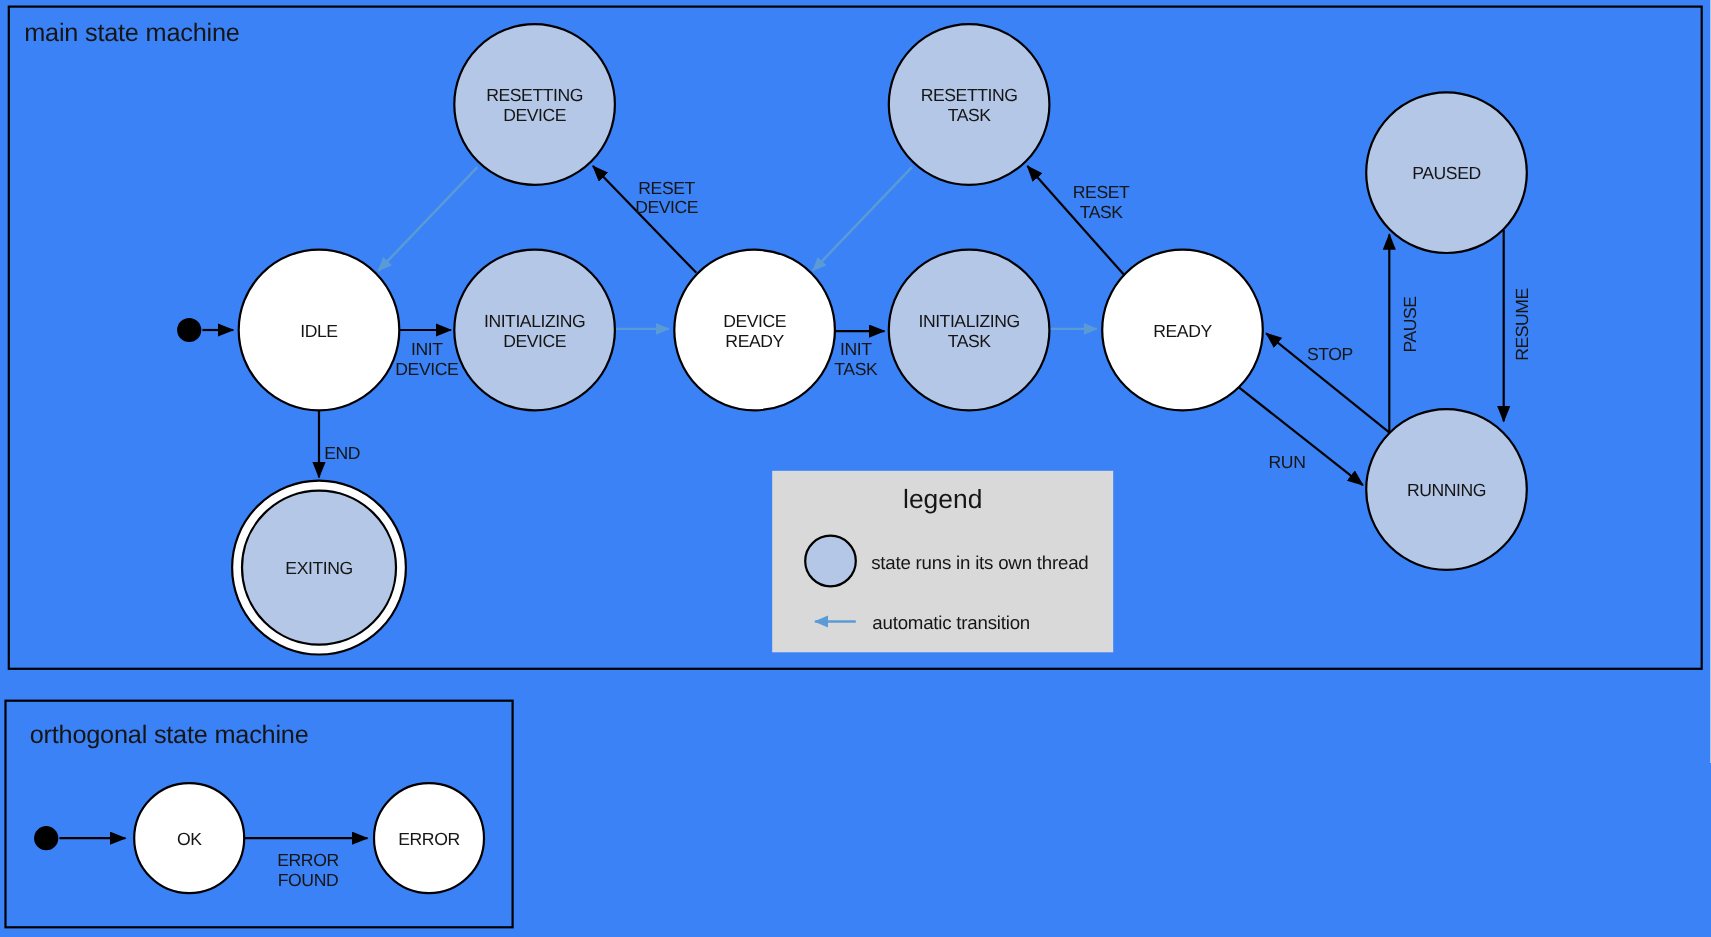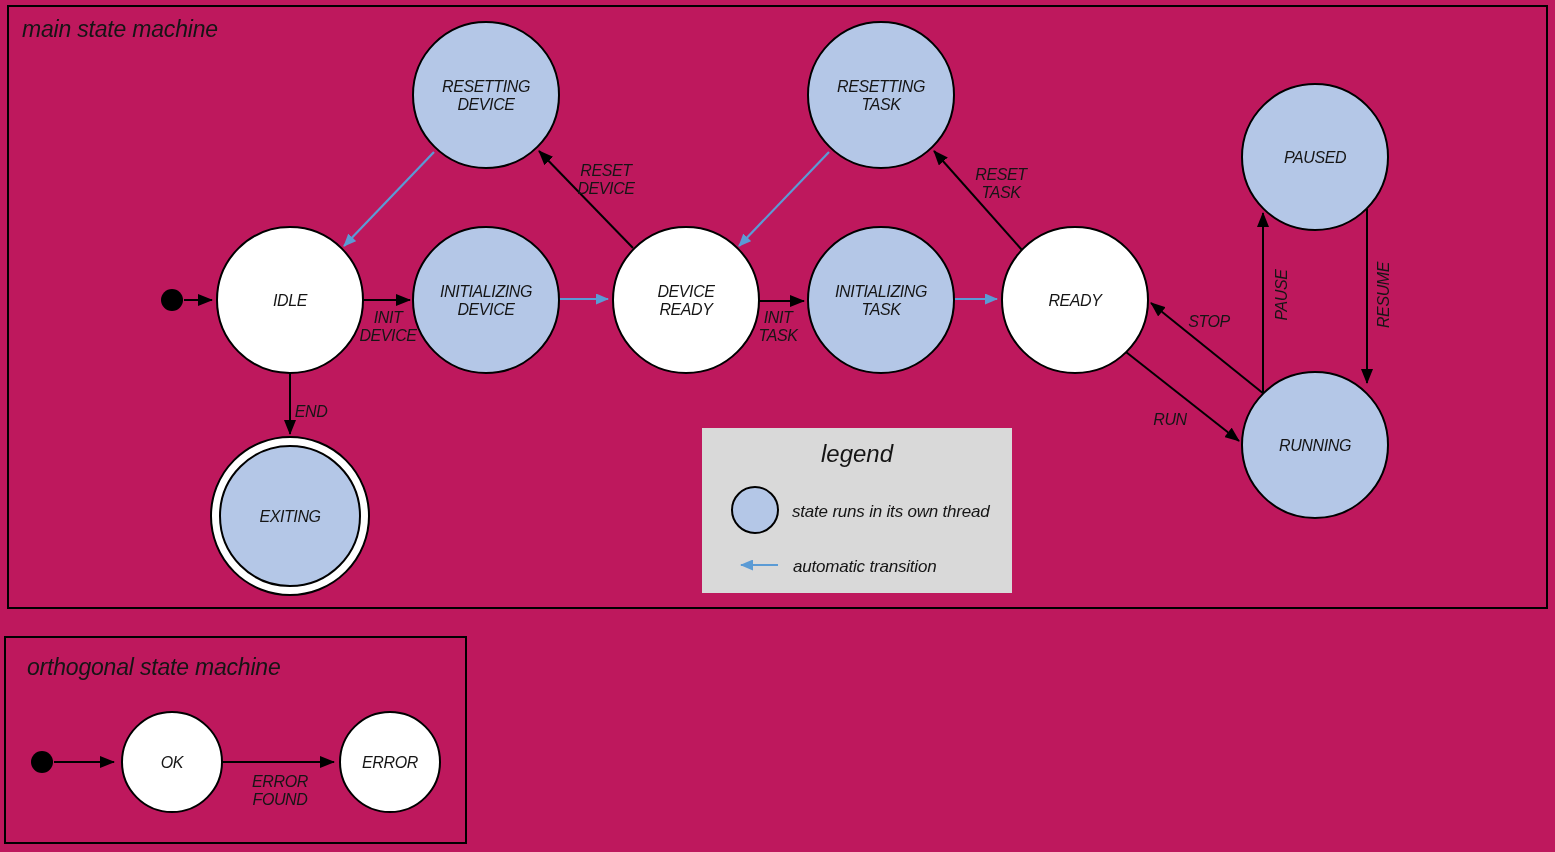--- a/index.html
+++ b/index.html
@@ -1,16 +1,16 @@
 <!DOCTYPE html>
 <html><head>
 <meta charset="utf-8">
 <style>
   html,body{margin:0;padding:0;background:#ffffff;}
-  .stage{position:relative;width:1555px;height:852px;background:#be185d;overflow:hidden;font-style:italic;}
+  .stage{position:relative;width:1555px;height:852px;background:#3b82f6;overflow:hidden;}
   .stage svg{position:absolute;left:0;top:0;}
   text{font-family:"Liberation Sans","DejaVu Sans",sans-serif;fill:#151515;}
   .panel-title{font-size:23px;letter-spacing:-0.2px;}
   .state-lbl{font-size:16px;text-anchor:middle;letter-spacing:-0.4px;}
   .trans-lbl{font-size:16px;text-anchor:middle;letter-spacing:-0.4px;}
   .legend-title{font-size:24px;text-anchor:middle;}
   .legend-item{font-size:17px;letter-spacing:-0.2px;}
   .node{stroke:#000;stroke-width:2;}
   .edge{stroke:#000;stroke-width:2;fill:none;}
   .edge-auto{stroke-width:2.2;fill:none;}

